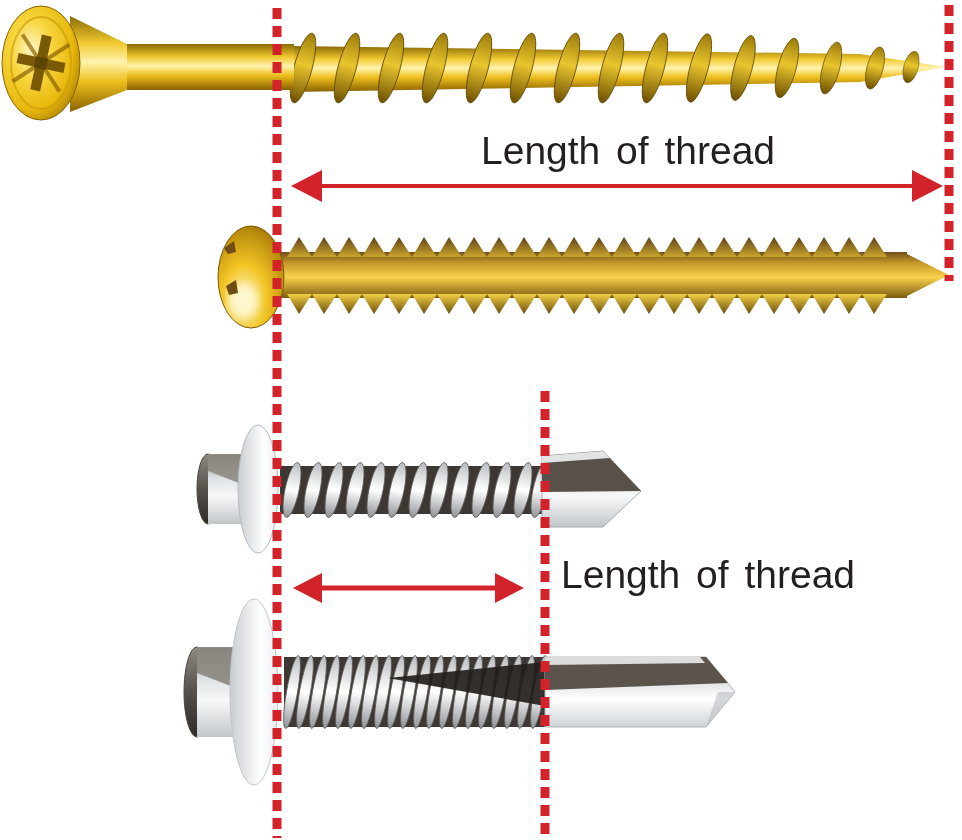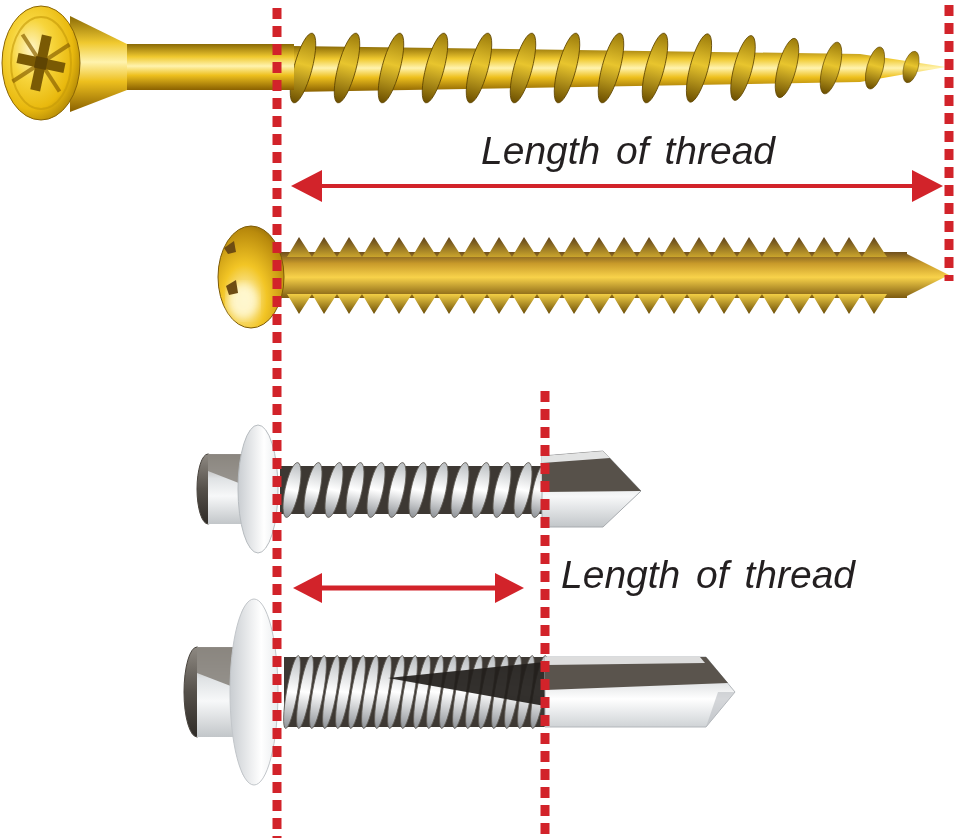--- a/index.html
+++ b/index.html
@@ -11,21 +11,20 @@
     position:relative;
     width:962px;height:840px;
     background:#ffffff;
     overflow:hidden;
     font-family:"Liberation Sans",sans-serif;
   }
   .stage svg{position:absolute;left:0;top:0;}
   .thread-label{
     position:absolute;
     font-family:"Liberation Sans",sans-serif;
-    font-style:italic;
     font-size:39px;
     font-weight:400;
     word-spacing:5px;
     letter-spacing:0px;
     color:var(--label-text,#231f20);
     white-space:nowrap;
   }
   .label-top{left:481px;top:129px;}
   .label-bottom{left:561px;top:553px;}
   .red-stroke{stroke:var(--annotation-red,#d2232a);}

